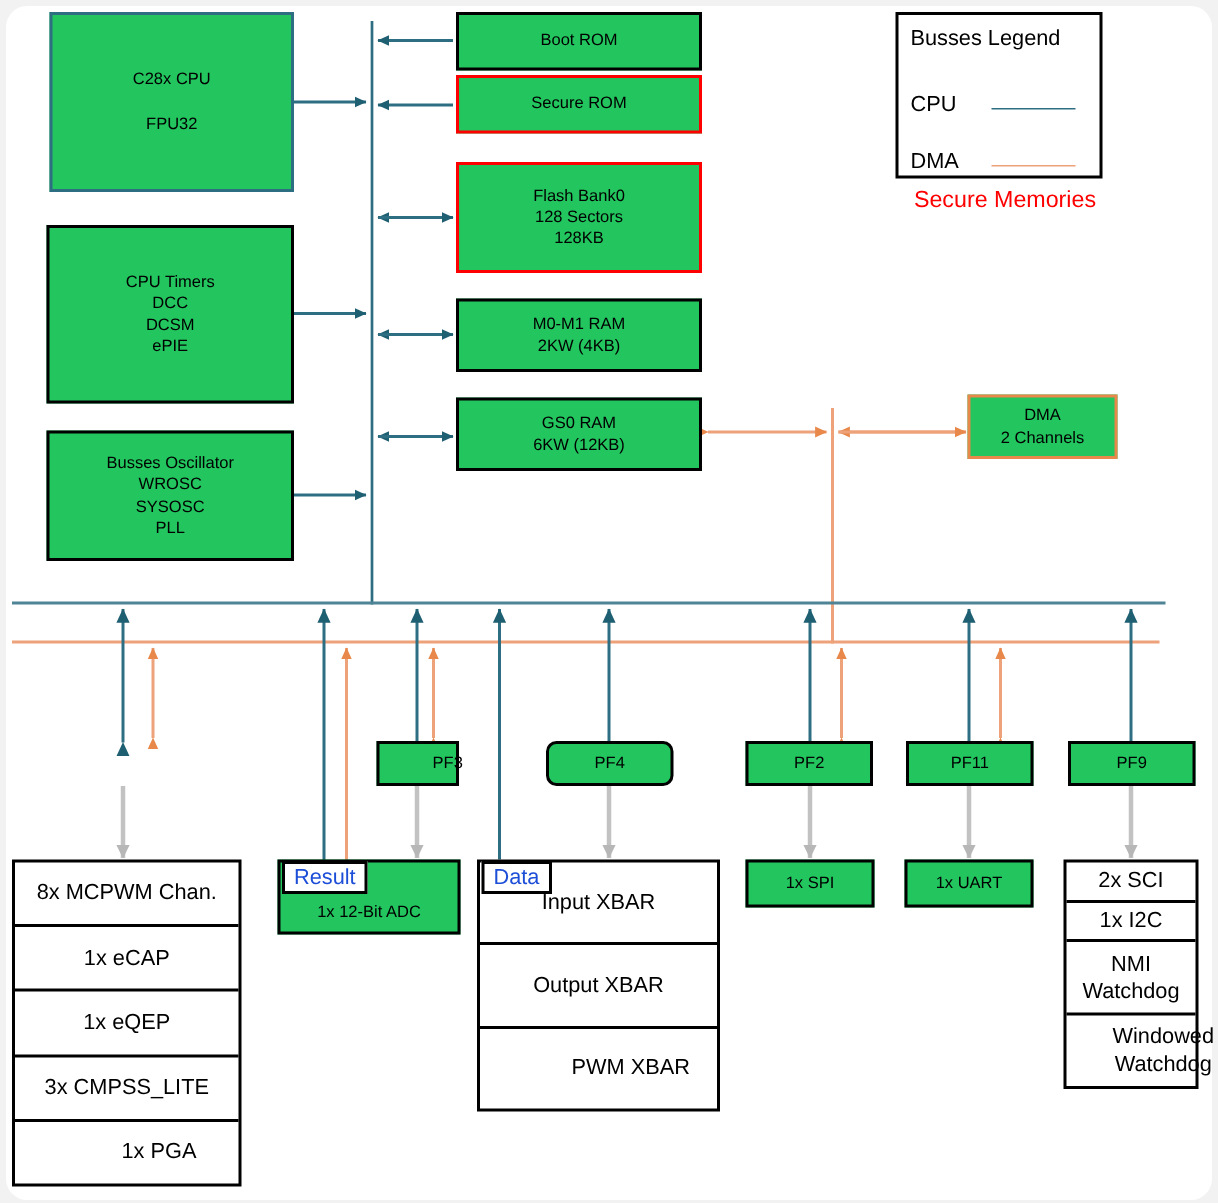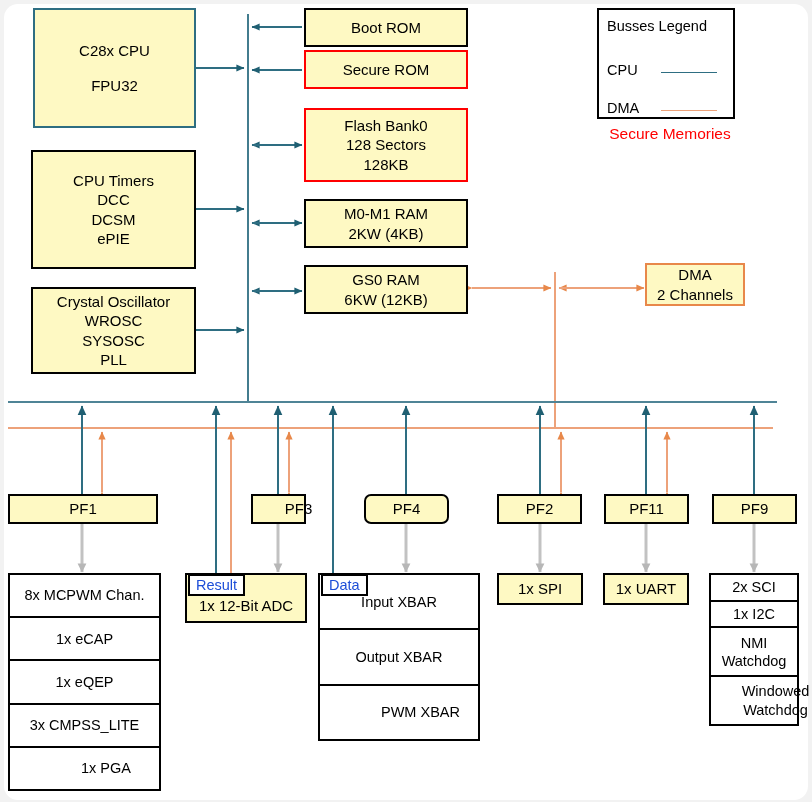--- a/index.html
+++ b/index.html
@@ -26,28 +26,28 @@
   }
   #svglayer {
     position: absolute;
     left: 0; top: 0;
     width: 812px; height: 802px;
     pointer-events: none;
   }
   .blk {
     position: absolute;
     box-sizing: border-box;
-    background: #fef9c3;
+    background: #22c55e;
     display: flex;
     align-items: center;
     justify-content: center;
     flex-direction: column;
     text-align: center;
     color: #000000;
-    font-size: 15px;
+    font-size: 11px;
     line-height: 1.28;
     border: 2.4px solid #000000;
   }
   .blk.teal   { border-color: #2e6e82; }
   .blk.red    { border-color: #ff0000; }
   .blk.orange { border-color: #e8884a; }
   .ln { display: block; white-space: nowrap; }
   .stack {
     position: absolute;
     box-sizing: border-box;
@@ -194,21 +194,21 @@
   </div>
 
   <div class="blk" style="left:31px; top:150px; width:165px; height:119px;">
     <span class="ln">CPU Timers</span>
     <span class="ln">DCC</span>
     <span class="ln">DCSM</span>
     <span class="ln">ePIE</span>
   </div>
 
   <div class="blk" style="left:31px; top:287px; width:165px; height:87px;">
-    <span class="ln">Crystal Oscillator</span>
+    <span class="ln">Busses Oscillator</span>
     <span class="ln">WROSC</span>
     <span class="ln">SYSOSC</span>
     <span class="ln">PLL</span>
   </div>
 
   <div class="blk" style="left:304px; top:8px; width:164px; height:39px;">
     <span class="ln">Boot ROM</span>
   </div>
 
   <div class="blk red" style="left:304px; top:50px; width:164px; height:39px;">
@@ -241,23 +241,20 @@
     <span class="lrow" style="top:52px;">CPU</span>
     <span class="lline" style="left:62px; top:62px; border-top-color:#2e6e82;"></span>
     <span class="lrow" style="top:90px;">DMA</span>
     <span class="lline" style="left:62px; top:100px; border-top-color:#eda27a;"></span>
   </div>
 
   <div id="securenote">
     <div>Secure Memories</div>
   </div>
 
-  <div class="blk" style="left:8px; top:494px; width:150px; height:30px;">
-    <span class="ln">PF1</span>
-  </div>
   <div class="blk" style="left:251px; top:494px; width:55px; height:30px;padding-left:40px;">
     <span class="ln">PF3</span>
   </div>
   <div class="blk" style="left:364px; top:494px; width:85px; height:30px;border-radius:7px;">
     <span class="ln">PF4</span>
   </div>
   <div class="blk" style="left:497px; top:494px; width:85px; height:30px;">
     <span class="ln">PF2</span>
   </div>
   <div class="blk" style="left:604px; top:494px; width:85px; height:30px;">

